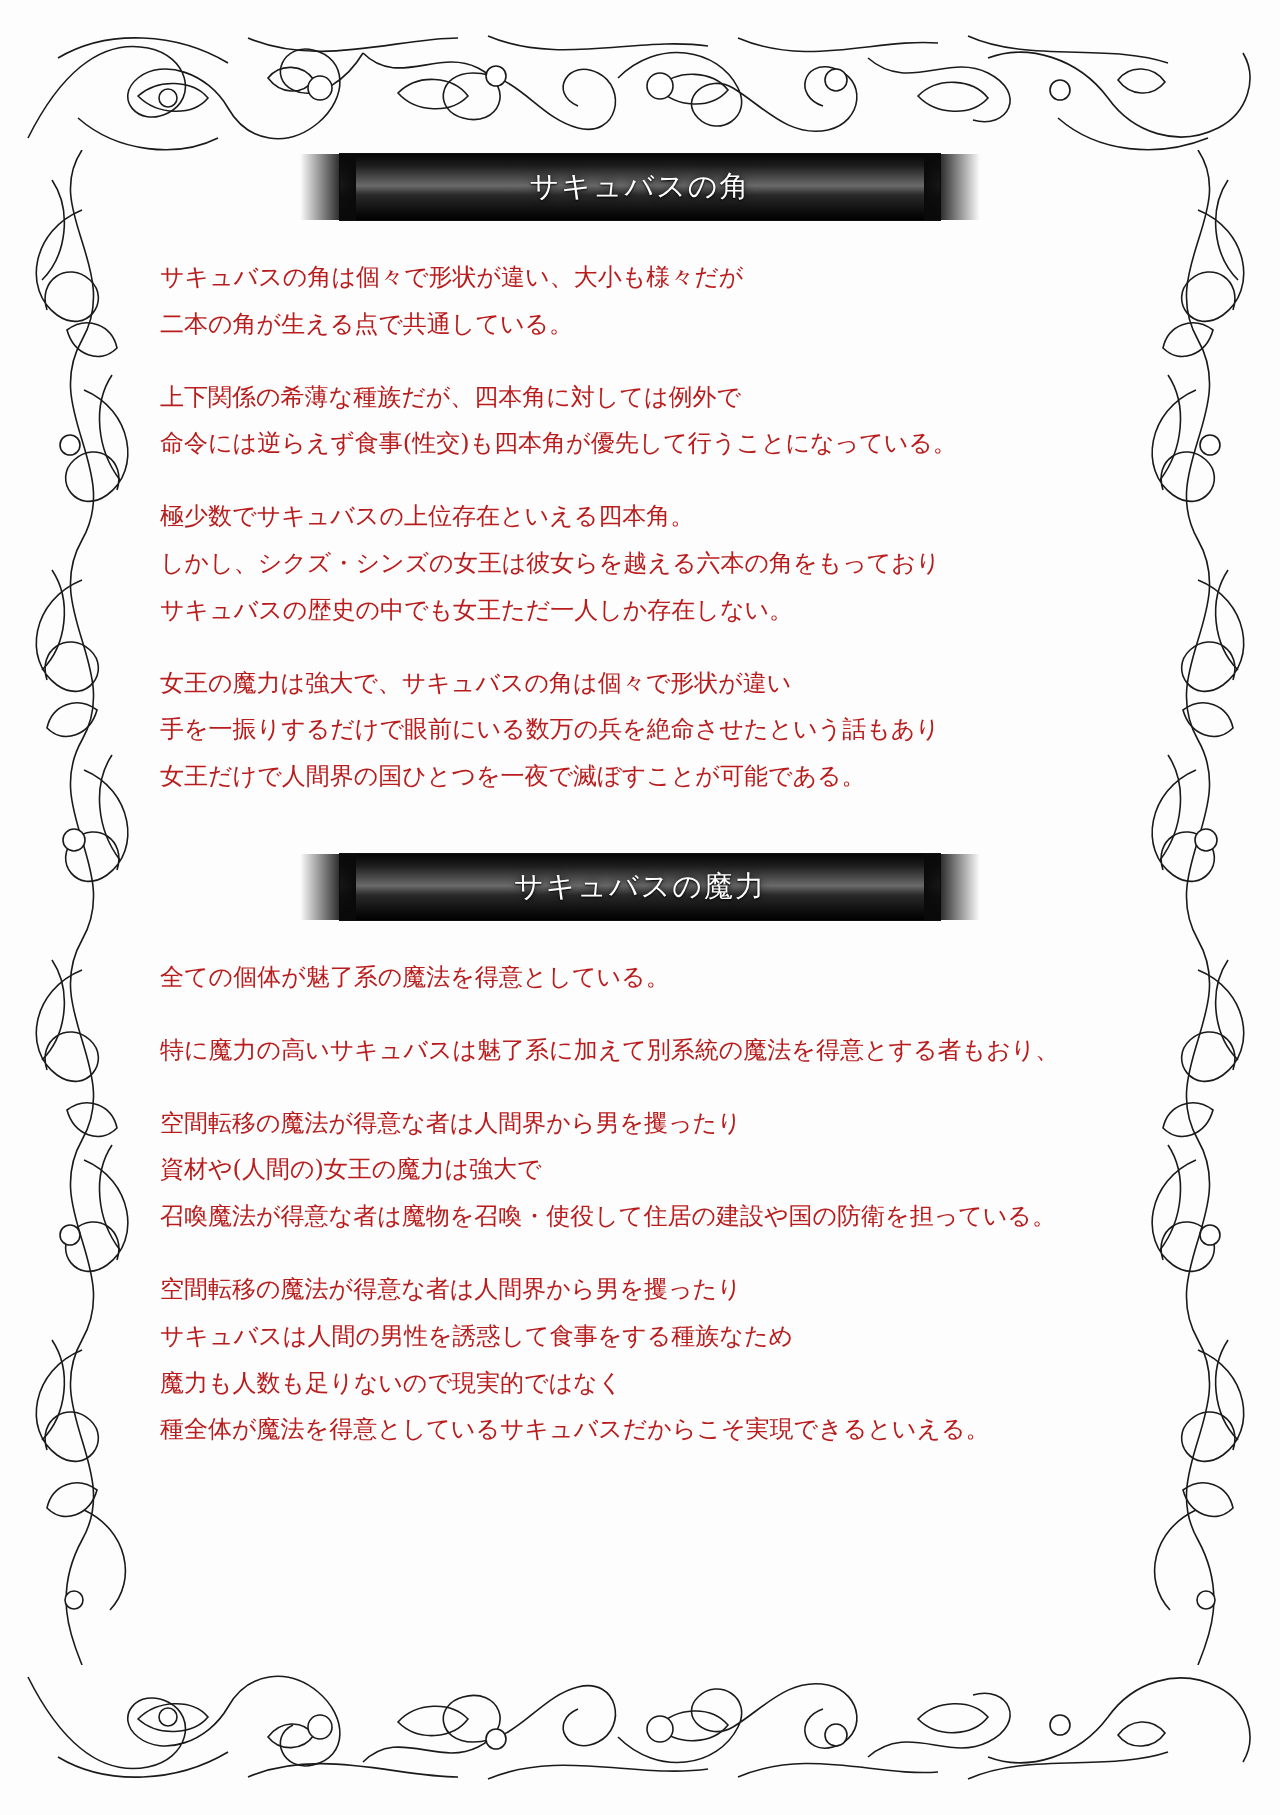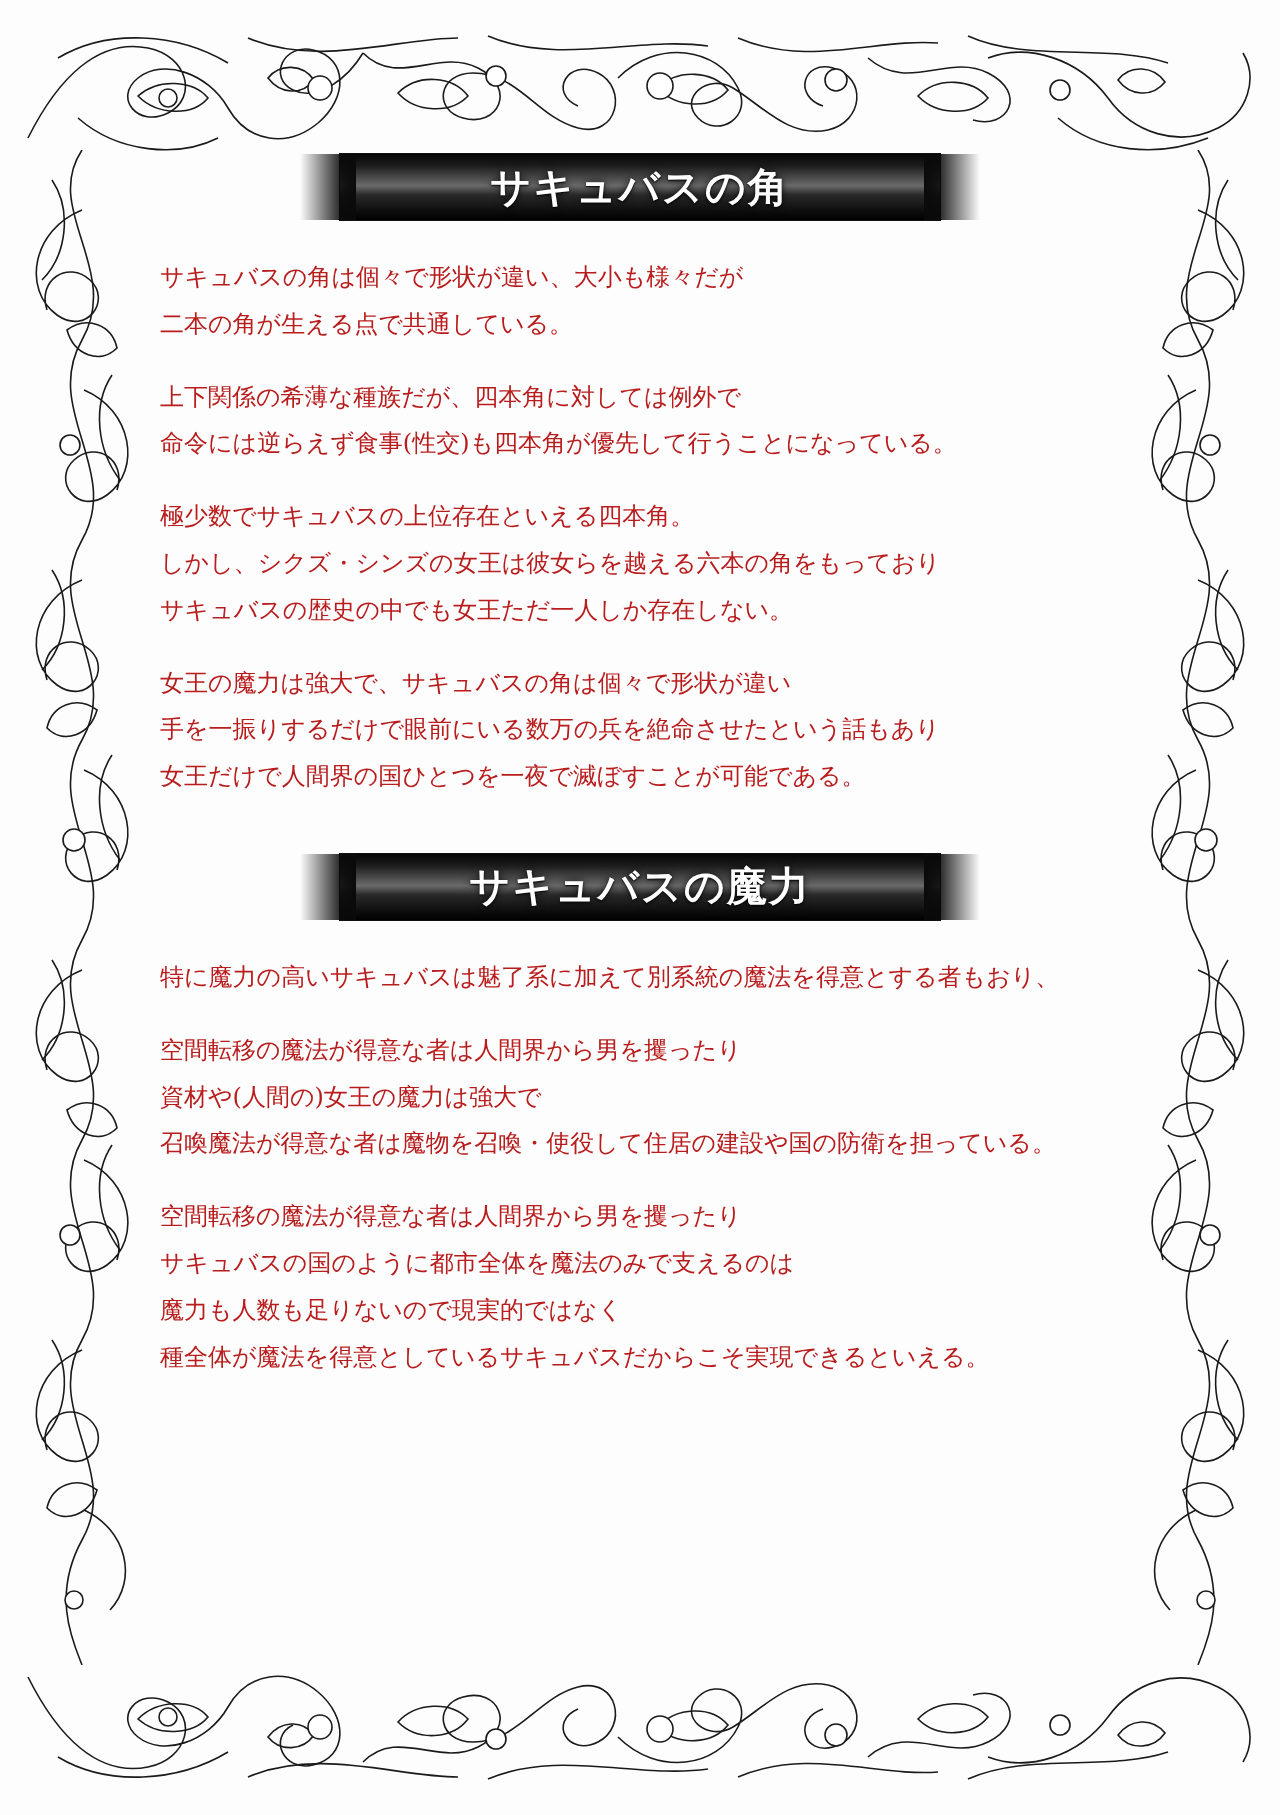--- a/index.html
+++ b/index.html
@@ -63,23 +63,23 @@
     background: linear-gradient(90deg, rgba(0,0,0,0) 0%, rgba(10,10,10,0.85) 70%, #0a0a0a 100%);
   }
   .banner::after {
     right: -40px;
     background: linear-gradient(270deg, rgba(0,0,0,0) 0%, rgba(10,10,10,0.85) 70%, #0a0a0a 100%);
   }
   .banner-text {
     position: relative;
     z-index: 2;
     color: #ffffff;
-    font-size: 40px;
+    font-size: 29px;
     letter-spacing: 2px;
-    font-weight: 700;
+    font-weight: 400;
     text-shadow: 0 1px 2px #000, 0 0 8px rgba(0,0,0,.8);
     font-family: "DejaVu Serif", "Liberation Serif", serif;
   }
 
   .section-1 { margin-top: 4px; }
   .section-2 { margin-top: 54px; }
 
   .body-text {
     margin: 34px 0 0 10px;
     font-size: 24px;
@@ -251,32 +251,33 @@
         </p>
       </div>
     </div>
 
     <div class="section section-2">
       <div class="banner">
         <span class="banner-text">サキュバスの魔力</span>
       </div>
       <div class="body-text">
         <p class="para">
+          <span class="line">全ての個体が魅了系の魔法を得意としている。</span>
         </p>
         <p class="para">
           <span class="line">特に魔力の高いサキュバスは魅了系に加えて別系統の魔法を得意とする者もおり、</span>
         </p>
         <p class="para">
           <span class="line">空間転移の魔法が得意な者は人間界から男を攫ったり</span>
           <span class="line">資材や(人間の)女王の魔力は強大で</span>
           <span class="line">召喚魔法が得意な者は魔物を召喚・使役して住居の建設や国の防衛を担っている。</span>
         </p>
         <p class="para">
           <span class="line">空間転移の魔法が得意な者は人間界から男を攫ったり</span>
-          <span class="line">サキュバスの国のように都市全体を魔法のみで支えるのは</span>
+          <span class="line">サキュバスは人間の男性を誘惑して食事をする種族なため</span>
           <span class="line">魔力も人数も足りないので現実的ではなく</span>
           <span class="line">種全体が魔法を得意としているサキュバスだからこそ実現できるといえる。</span>
         </p>
       </div>
     </div>
 
   </div>
 </div>
 
 </body></html>

